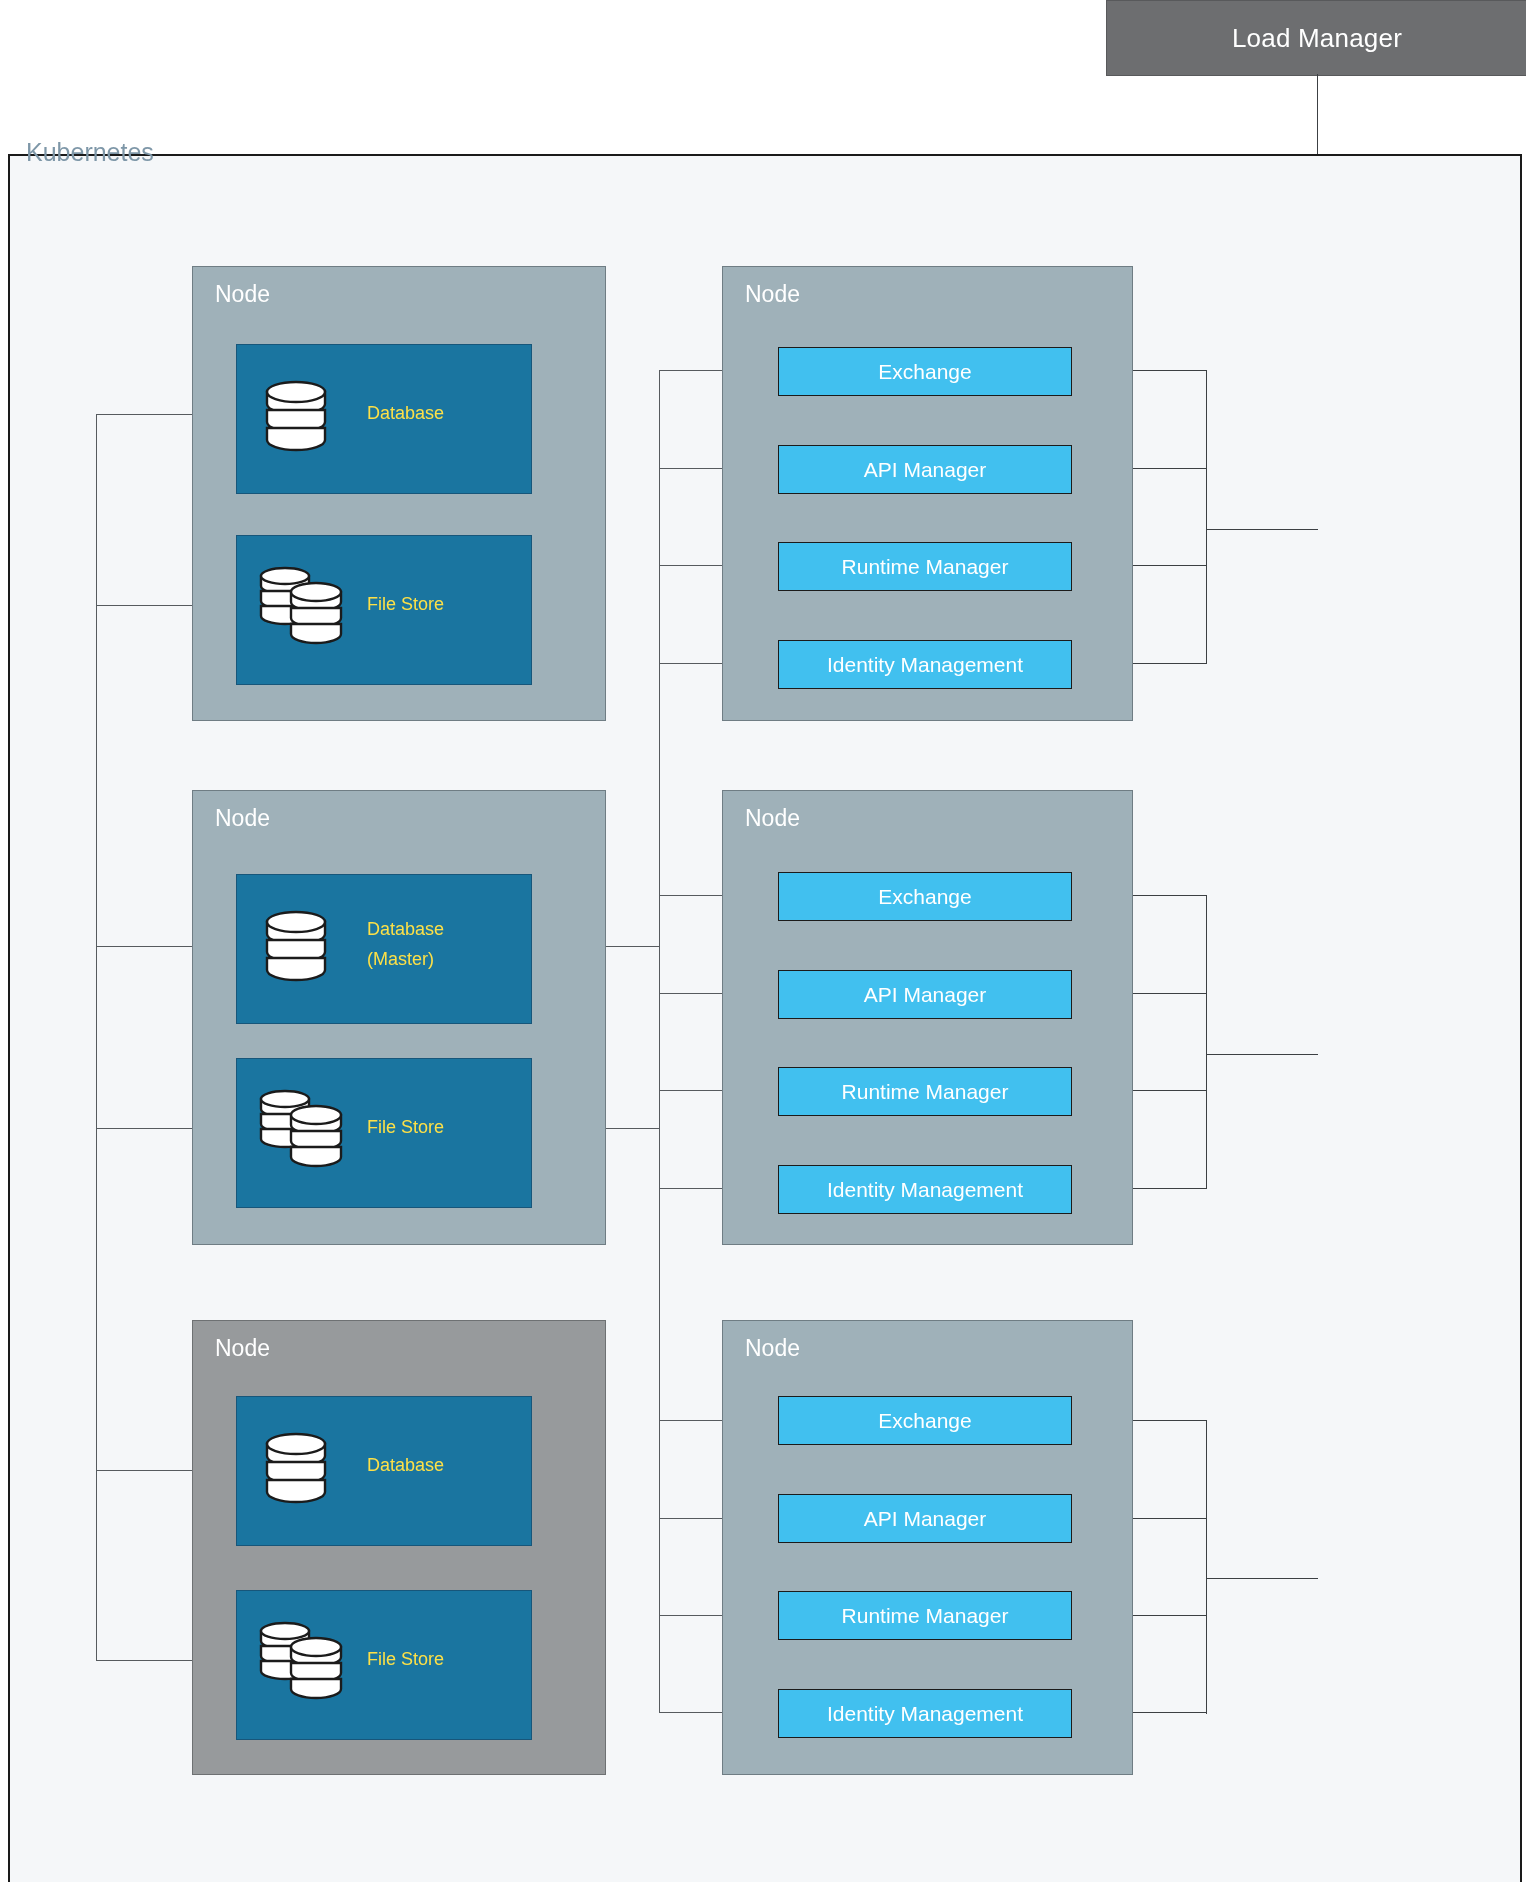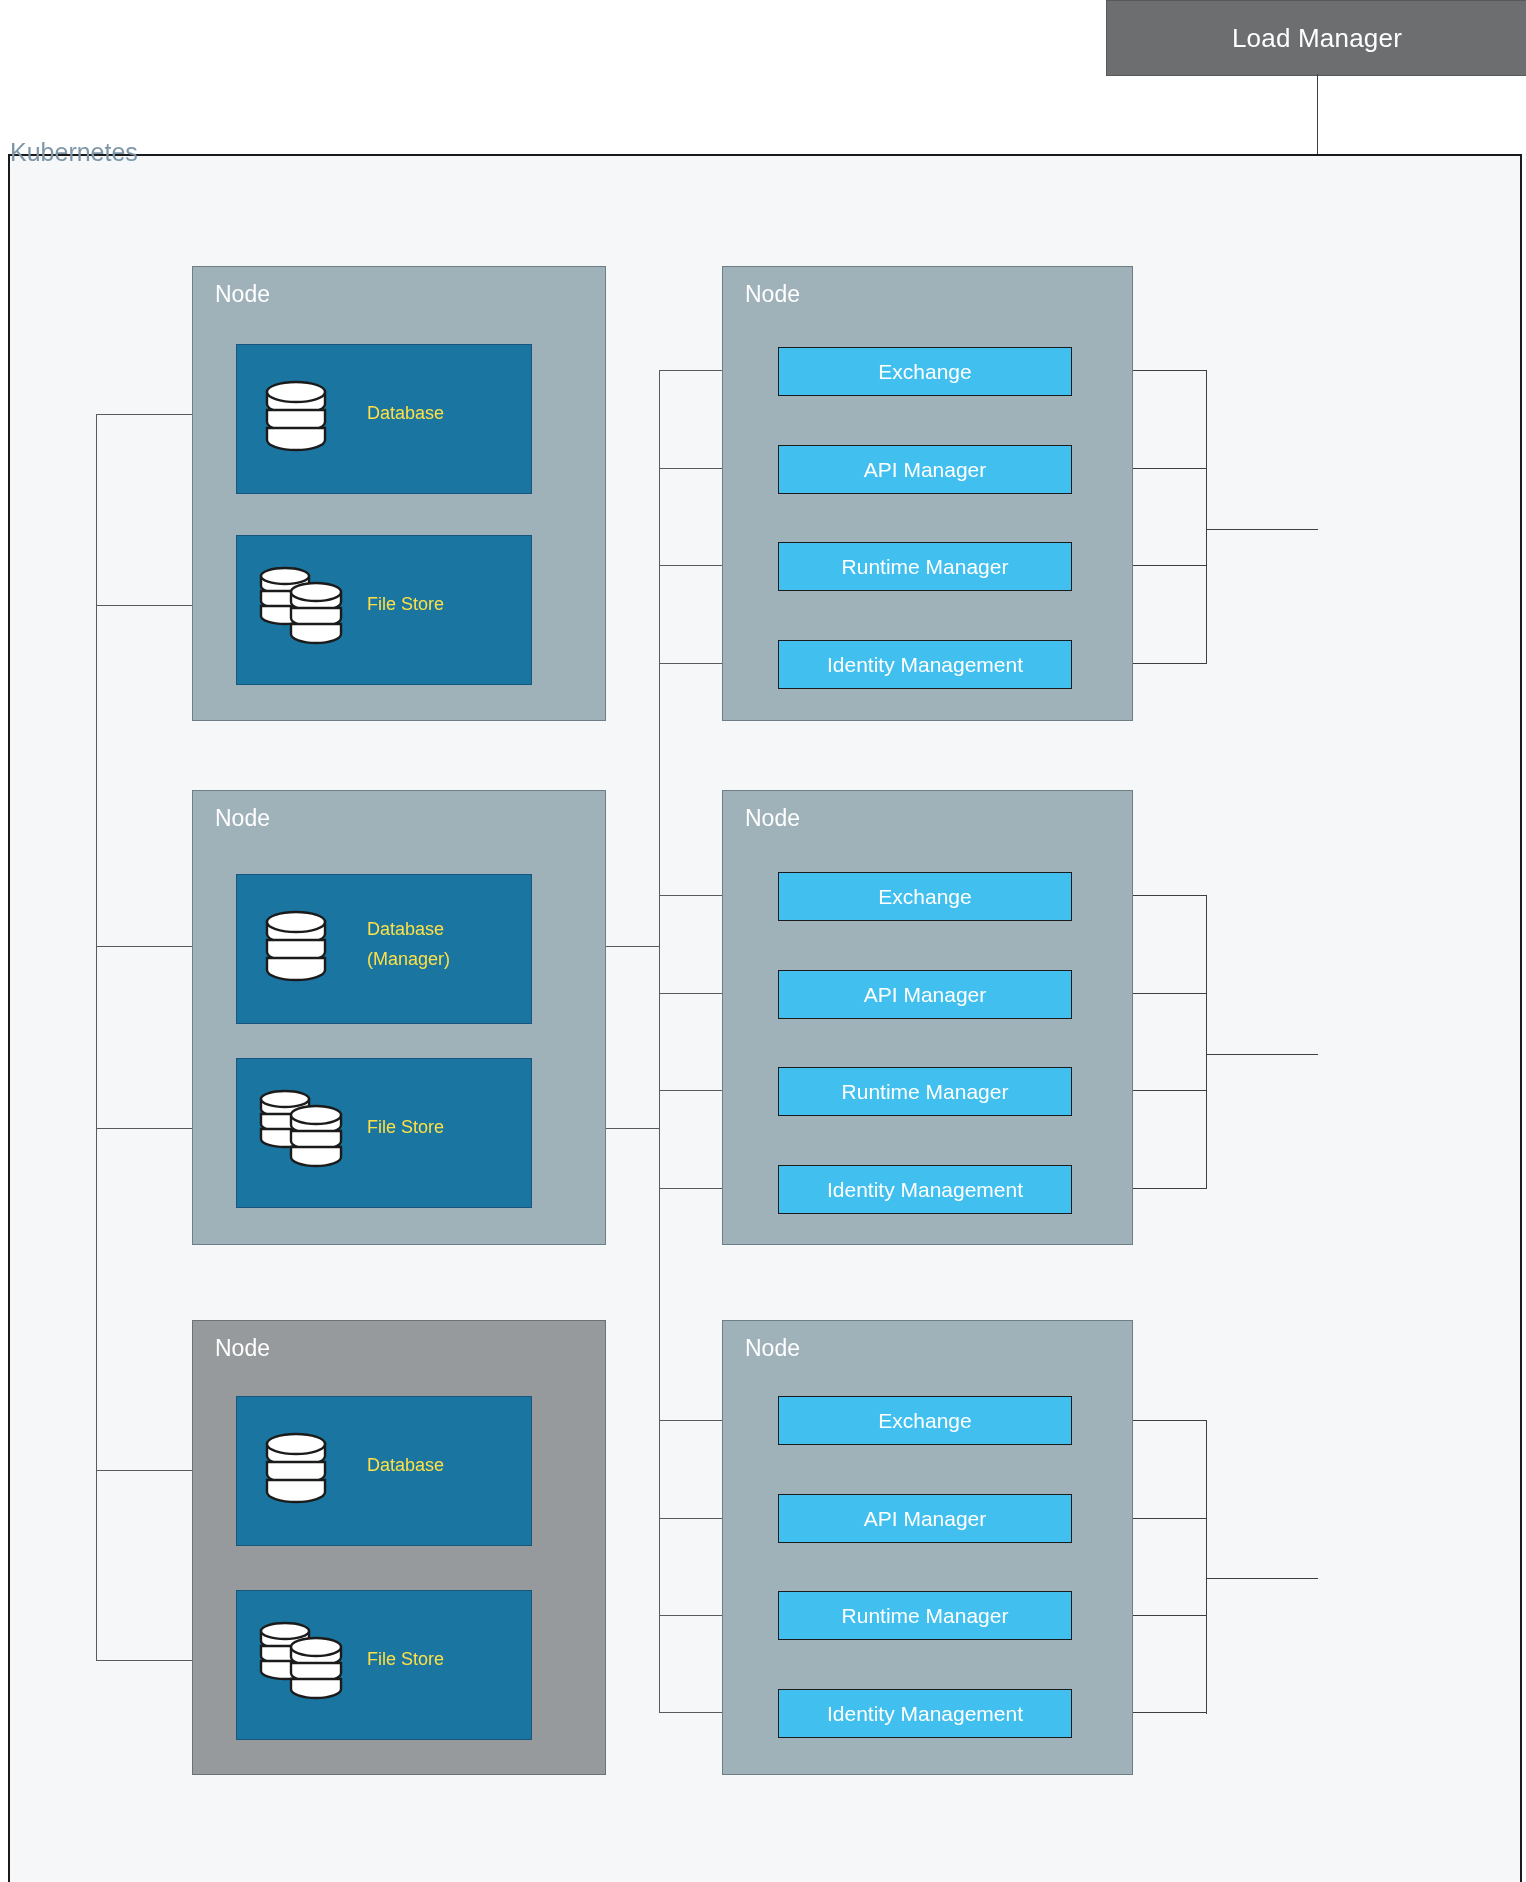--- a/index.html
+++ b/index.html
@@ -46,21 +46,21 @@
 
 <div id="stage">
 
   <div class="lb" style="left:1106px;top:0px;width:420px;height:74px;">
     <span>Load Manager</span>
   </div>
 
   <div class="v" style="left:1317px;top:74px;height:1806px;"></div>
 
   <div class="k8s" style="left:8px;top:154px;width:1510px;height:1726px;"></div>
-  <div class="k8s-label" style="left:10px;top:138px;">Kubernetes</div>
+  <div class="k8s-label" style="left:26px;top:138px;">Kubernetes</div>
 
   <div class="v thin" style="left:96px;top:414px;height:1247px;"></div>
 
   <div class="h thin" style="left:96px;top:414px;width:108px;"></div>
   <div class="h thin" style="left:96px;top:605px;width:108px;"></div>
 
   <div class="h thin" style="left:96px;top:946px;width:108px;"></div>
   <div class="h thin" style="left:96px;top:1128px;width:108px;"></div>
 
   <div class="h thin" style="left:96px;top:1470px;width:108px;"></div>
@@ -149,21 +149,21 @@
       <svg width="66" height="80" viewBox="0 0 66 80">
         <g fill="#ffffff" stroke="#1b1b1b" stroke-width="2.4">
           <path d="M4 13 v12 a29 10 0 0 0 58 0 v-12 z"></path>
           <path d="M4 31 v12 a29 10 0 0 0 58 0 v-12 z"></path>
           <path d="M4 49 v12 a29 10 0 0 0 58 0 v-12 z"></path>
           <ellipse cx="33" cy="13" rx="29" ry="10"></ellipse>
         </g>
       </svg>
     </span>
     <span class="txt" style="left:130px;top:44px;">Database</span>
-    <span class="txt" style="left:130px;top:74px;">(Manager)</span>
+    <span class="txt" style="left:130px;top:74px;">(Master)</span>
   </div>
   <div class="datbox" style="left:236px;top:1058px;width:294px;height:148px;">
     <span class="cyl" style="left:20px;top:28px;">
       <svg width="92" height="92" viewBox="0 0 92 92">
         <g fill="#ffffff" stroke="#1b1b1b" stroke-width="2.4">
           <path d="M4 12 v10 a24 8 0 0 0 48 0 v-10 z"></path>
           <path d="M4 27 v10 a24 8 0 0 0 48 0 v-10 z"></path>
           <path d="M4 42 v10 a24 8 0 0 0 48 0 v-10 z"></path>
           <ellipse cx="28" cy="12" rx="24" ry="8"></ellipse>
           <path d="M34 28 v10 a25 9 0 0 0 50 0 v-10 z"></path>

